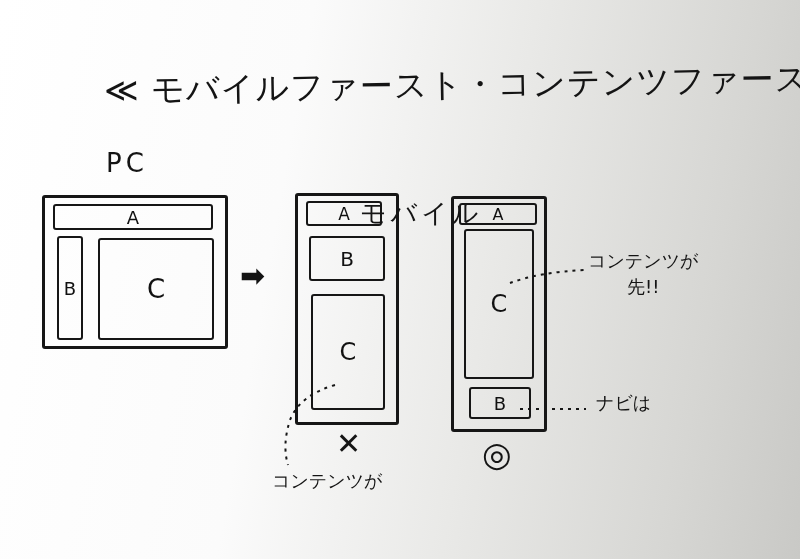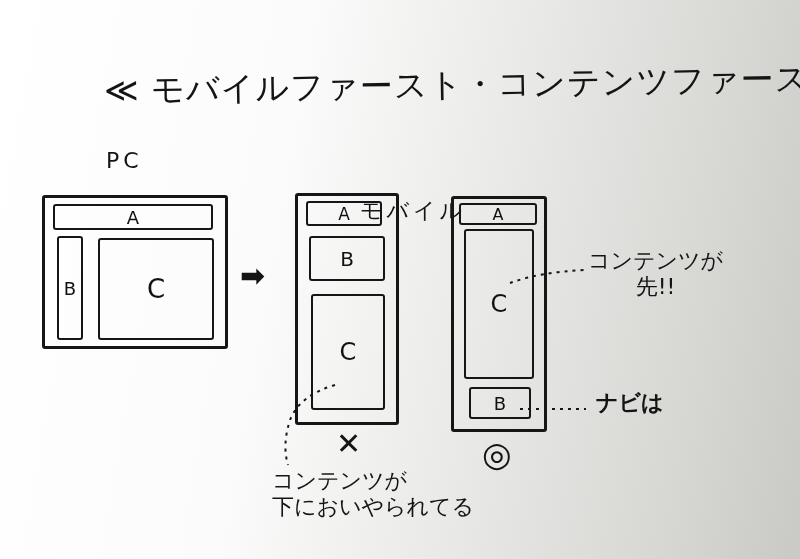--- a/index.html
+++ b/index.html
@@ -8,22 +8,22 @@
     background: linear-gradient(100deg, #ffffff 0%, #fbfbfb 35%, #e9e9e7 60%, #d6d6d3 85%, #c9c9c6 100%);
     font-family: "DejaVu Sans", sans-serif;
     color: #111;
   }
   .abs { position: absolute; }
   .hand { font-family: "DejaVu Sans", sans-serif; color: #141414; white-space: nowrap; }
   .box { position: absolute; border: 3px solid #161616; box-sizing: border-box; border-radius: 3px; }
   .inner { position: absolute; border: 2.5px solid #161616; box-sizing: border-box; border-radius: 3px;
            display: flex; align-items: center; justify-content: center; font-size: 22px; }
   .title { left: 104px; top: 62px; font-size: 33px; letter-spacing: 1px; transform: rotate(-1deg); }
-  .label { font-size: 22px; letter-spacing: 4px; }
-  .note { font-size: 22px; line-height: 26px; }
+  .label { font-size: 26px; letter-spacing: 4px; }
+  .note { font-size: 18px; line-height: 26px; }
   svg { position: absolute; left: 0; top: 0; }
 </style>
 </head>
 <body>
 
 <div class="abs hand title">≪ モバイルファースト・コンテンツファースト ≫</div>
 
 <div class="abs hand label" style="left:106px; top:148px;">PC</div>
 <div class="box" style="left:42px; top:195px; width:186px; height:154px;">
   <div class="inner" style="left:8px; top:6px; width:160px; height:26px; font-size:18px;">
@@ -47,41 +47,40 @@
   <div class="inner" style="left:11px; top:40px; width:76px; height:45px; font-size:20px;">
     <span>B</span>
   </div>
   <div class="inner" style="left:13px; top:98px; width:74px; height:116px; font-size:24px;">
     <span>C</span>
   </div>
 </div>
 <div class="abs hand" style="left:336px; top:426px; font-size:30px; font-weight:bold;">✕</div>
 <div class="abs hand note" style="left:272px; top:468px;">
   <div>コンテンツが</div>
-  <div>下においやられてる</div>
 </div>
 
 <div class="box" style="left:451px; top:196px; width:96px; height:236px;">
   <div class="inner" style="left:5px; top:4px; width:78px; height:22px; font-size:16px;">
     <span>A</span>
   </div>
   <div class="inner" style="left:10px; top:30px; width:70px; height:150px; font-size:24px;">
     <span>C</span>
   </div>
   <div class="inner" style="left:15px; top:188px; width:62px; height:32px; font-size:18px;">
     <span>B</span>
   </div>
 </div>
 <div class="abs hand" style="left:482px; top:434px; font-size:34px; font-weight:bold;">◎</div>
 
 <div class="abs hand note" style="left:588px; top:248px; text-align:center;">
   <div>コンテンツが</div>
   <div>先!!</div>
 </div>
 <div class="abs hand note" style="left:592px; top:390px;">
-  <div style="padding-left:4px;font-weight:bold;">ナビは</div>
+  <div style="padding-left:4px;">ナビは</div>
 </div>
 
 <svg width="800" height="559">
   <path d="M510 283 Q540 272 585 270" fill="none" stroke="#161616" stroke-width="2" stroke-dasharray="3 5"></path>
   <path d="M520 409 L586 409" fill="none" stroke="#161616" stroke-width="2" stroke-dasharray="3 5"></path>
   <path d="M335 385 Q300 395 290 420 Q282 445 288 465" fill="none" stroke="#161616" stroke-width="2" stroke-dasharray="3 5"></path>
 </svg>
 
 </body></html>

